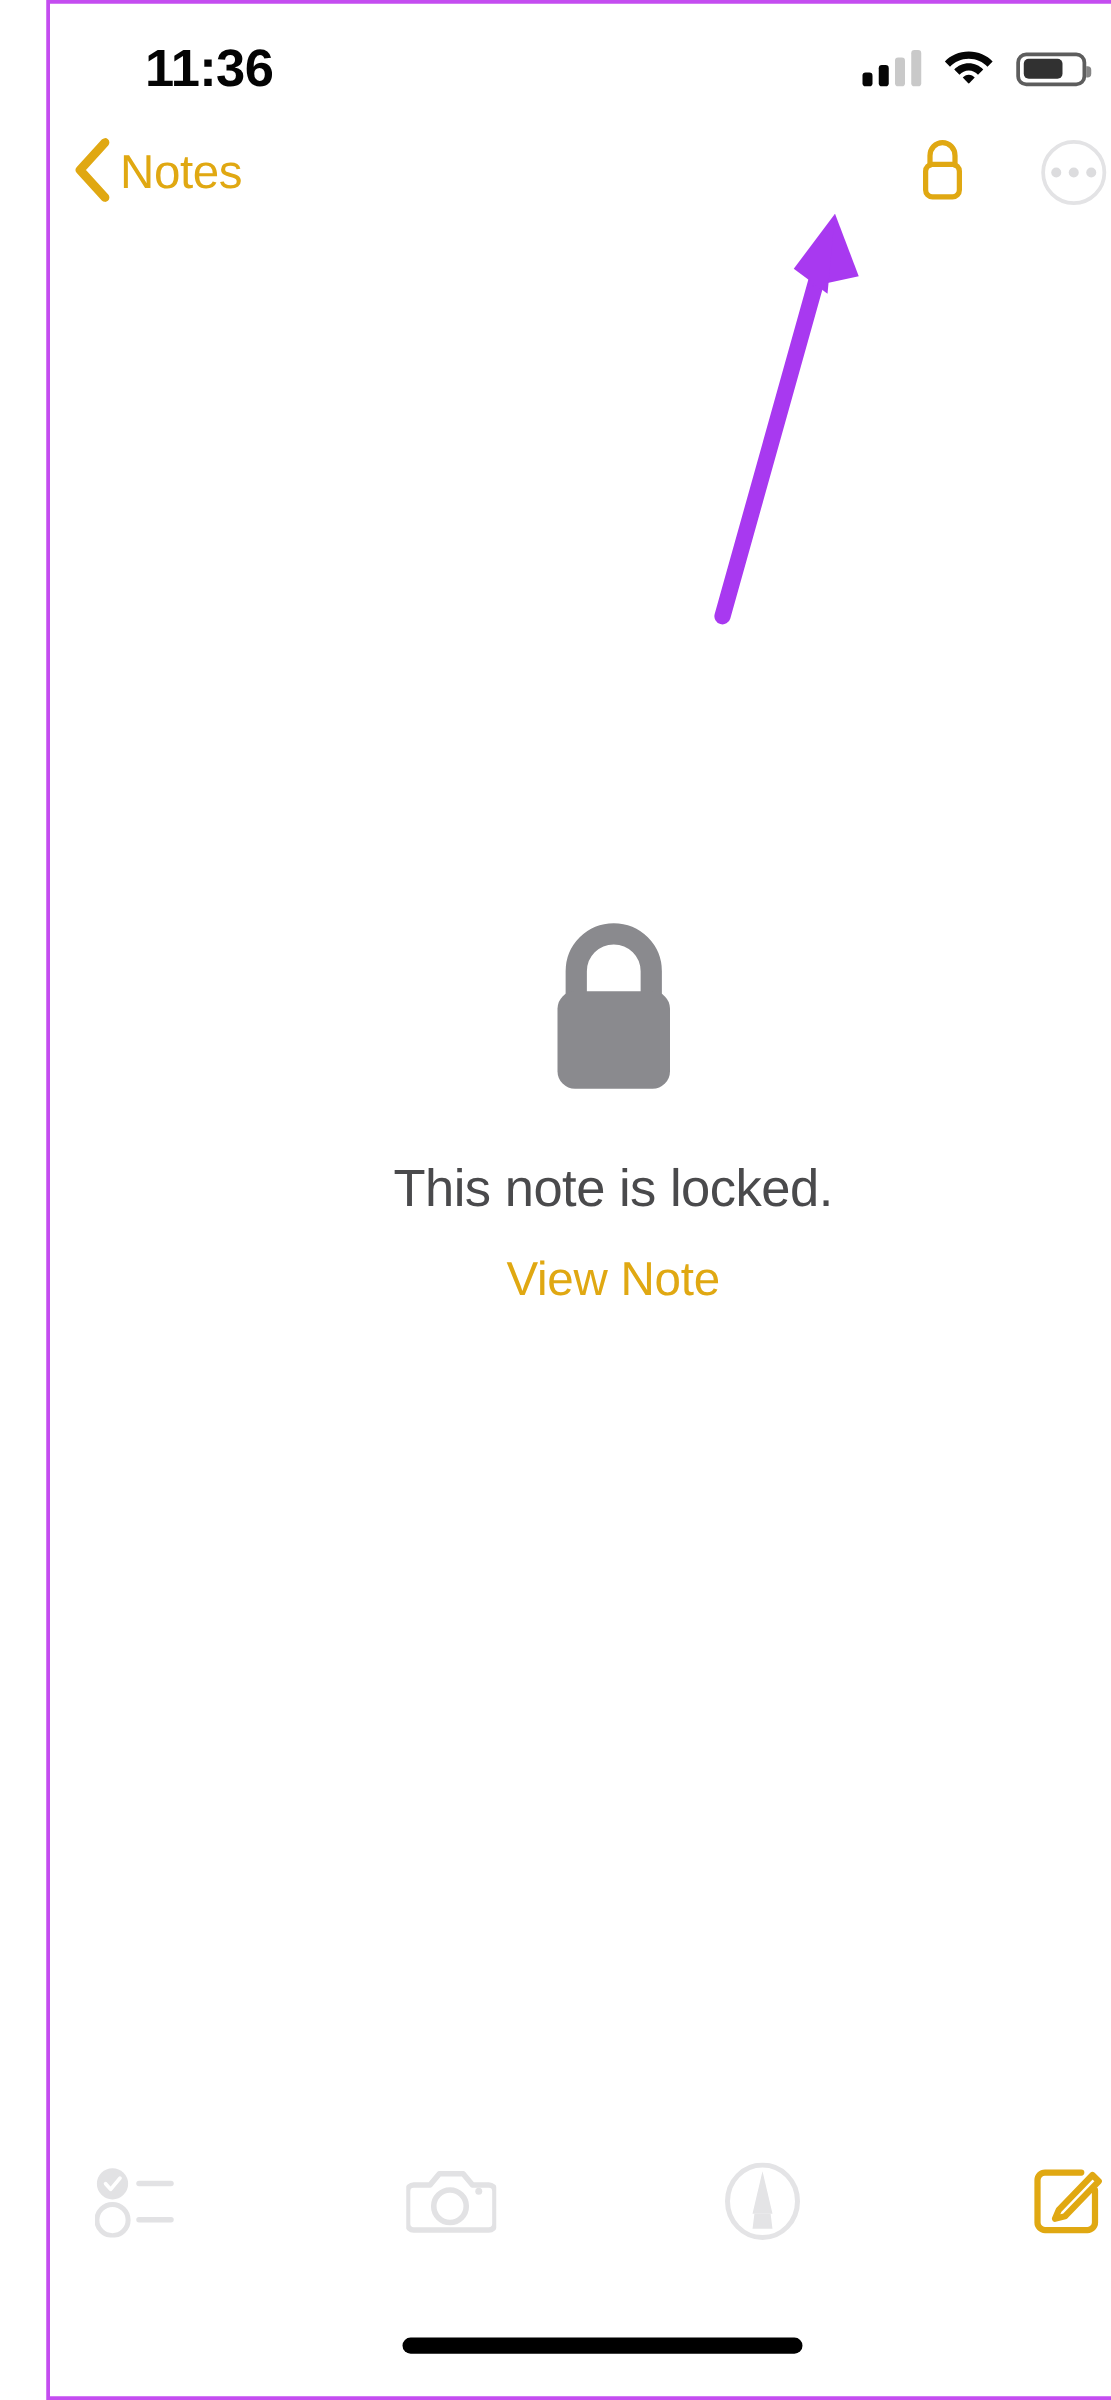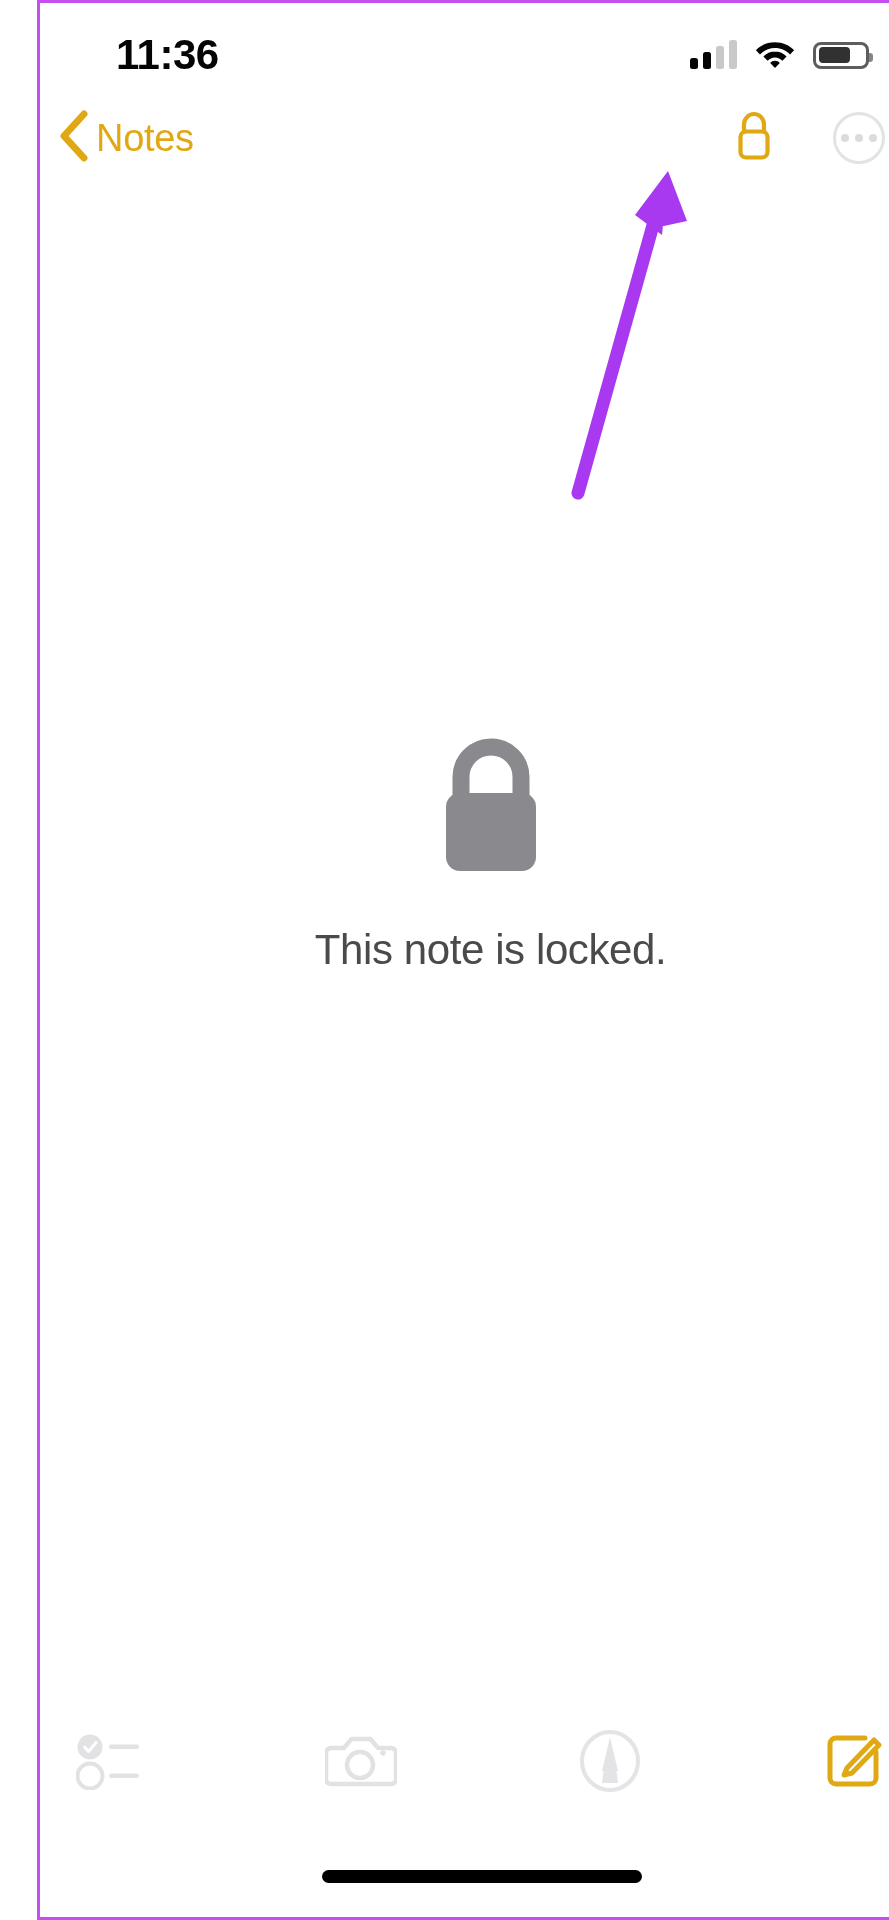--- a/index.html
+++ b/index.html
@@ -238,20 +238,21 @@
   <div id="locked-content">
 
     <div id="big-lock-icon">
       <svg width="108" height="140" viewBox="0 0 108 140">
         <path d="M24 62 V39 C24 22.4 37.4 9 54 9 C70.6 9 84 22.4 84 39 V62" fill="none" stroke="#8a8a8e" stroke-width="17"></path>
         <rect x="9" y="55" width="90" height="78" rx="14" fill="#8a8a8e"></rect>
       </svg>
     </div>
 
     <div id="locked-title">This note is locked.</div>
+    <div id="view-note-button">View Note</div>
   </div>
 
   <div id="bottom-toolbar">
 
     <div class="tool-btn">
       <svg width="68" height="58" viewBox="0 0 68 58">
         <circle cx="14" cy="15" r="12.5" fill="#e2e2e4"></circle>
         <path d="M8.5 15 L12.5 19.5 L20 10.5" fill="none" stroke="#ffffff" stroke-width="3" stroke-linecap="round" stroke-linejoin="round"></path>
         <rect x="33" y="12.5" width="30" height="4.5" rx="2.2" fill="#e2e2e4"></rect>
         <circle cx="14" cy="44" r="12.5" fill="none" stroke="#e2e2e4" stroke-width="4"></circle>

